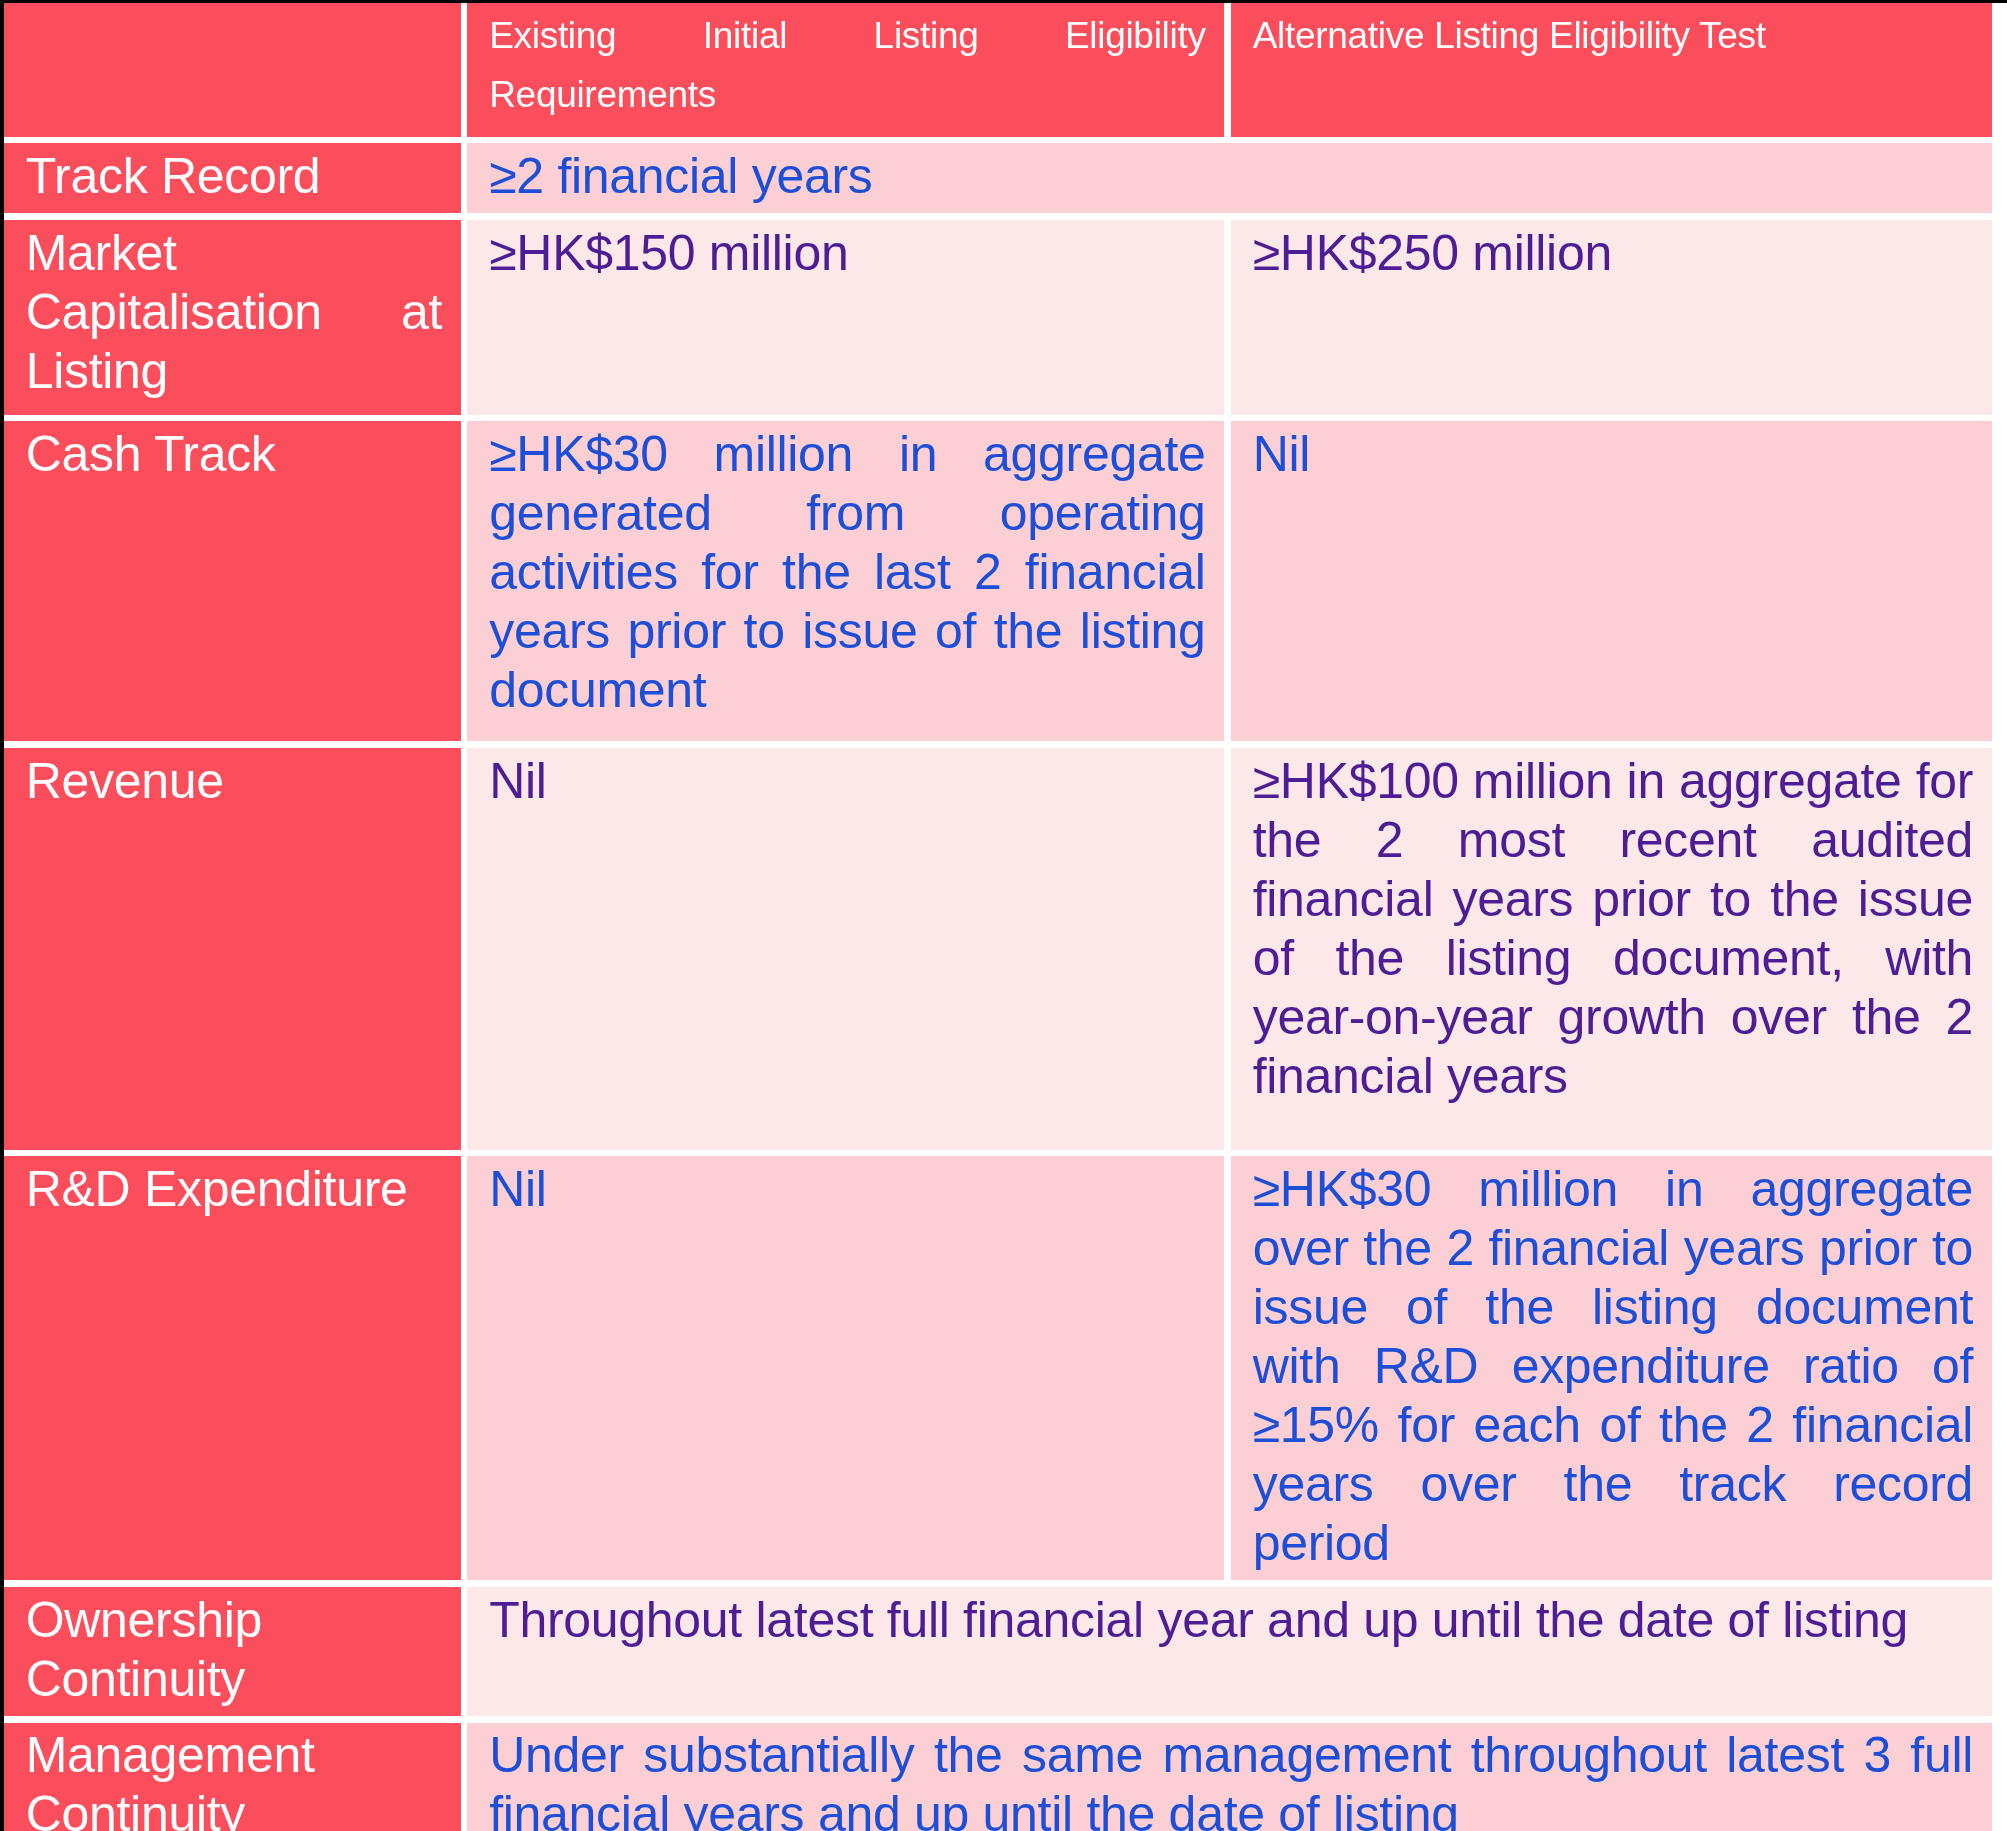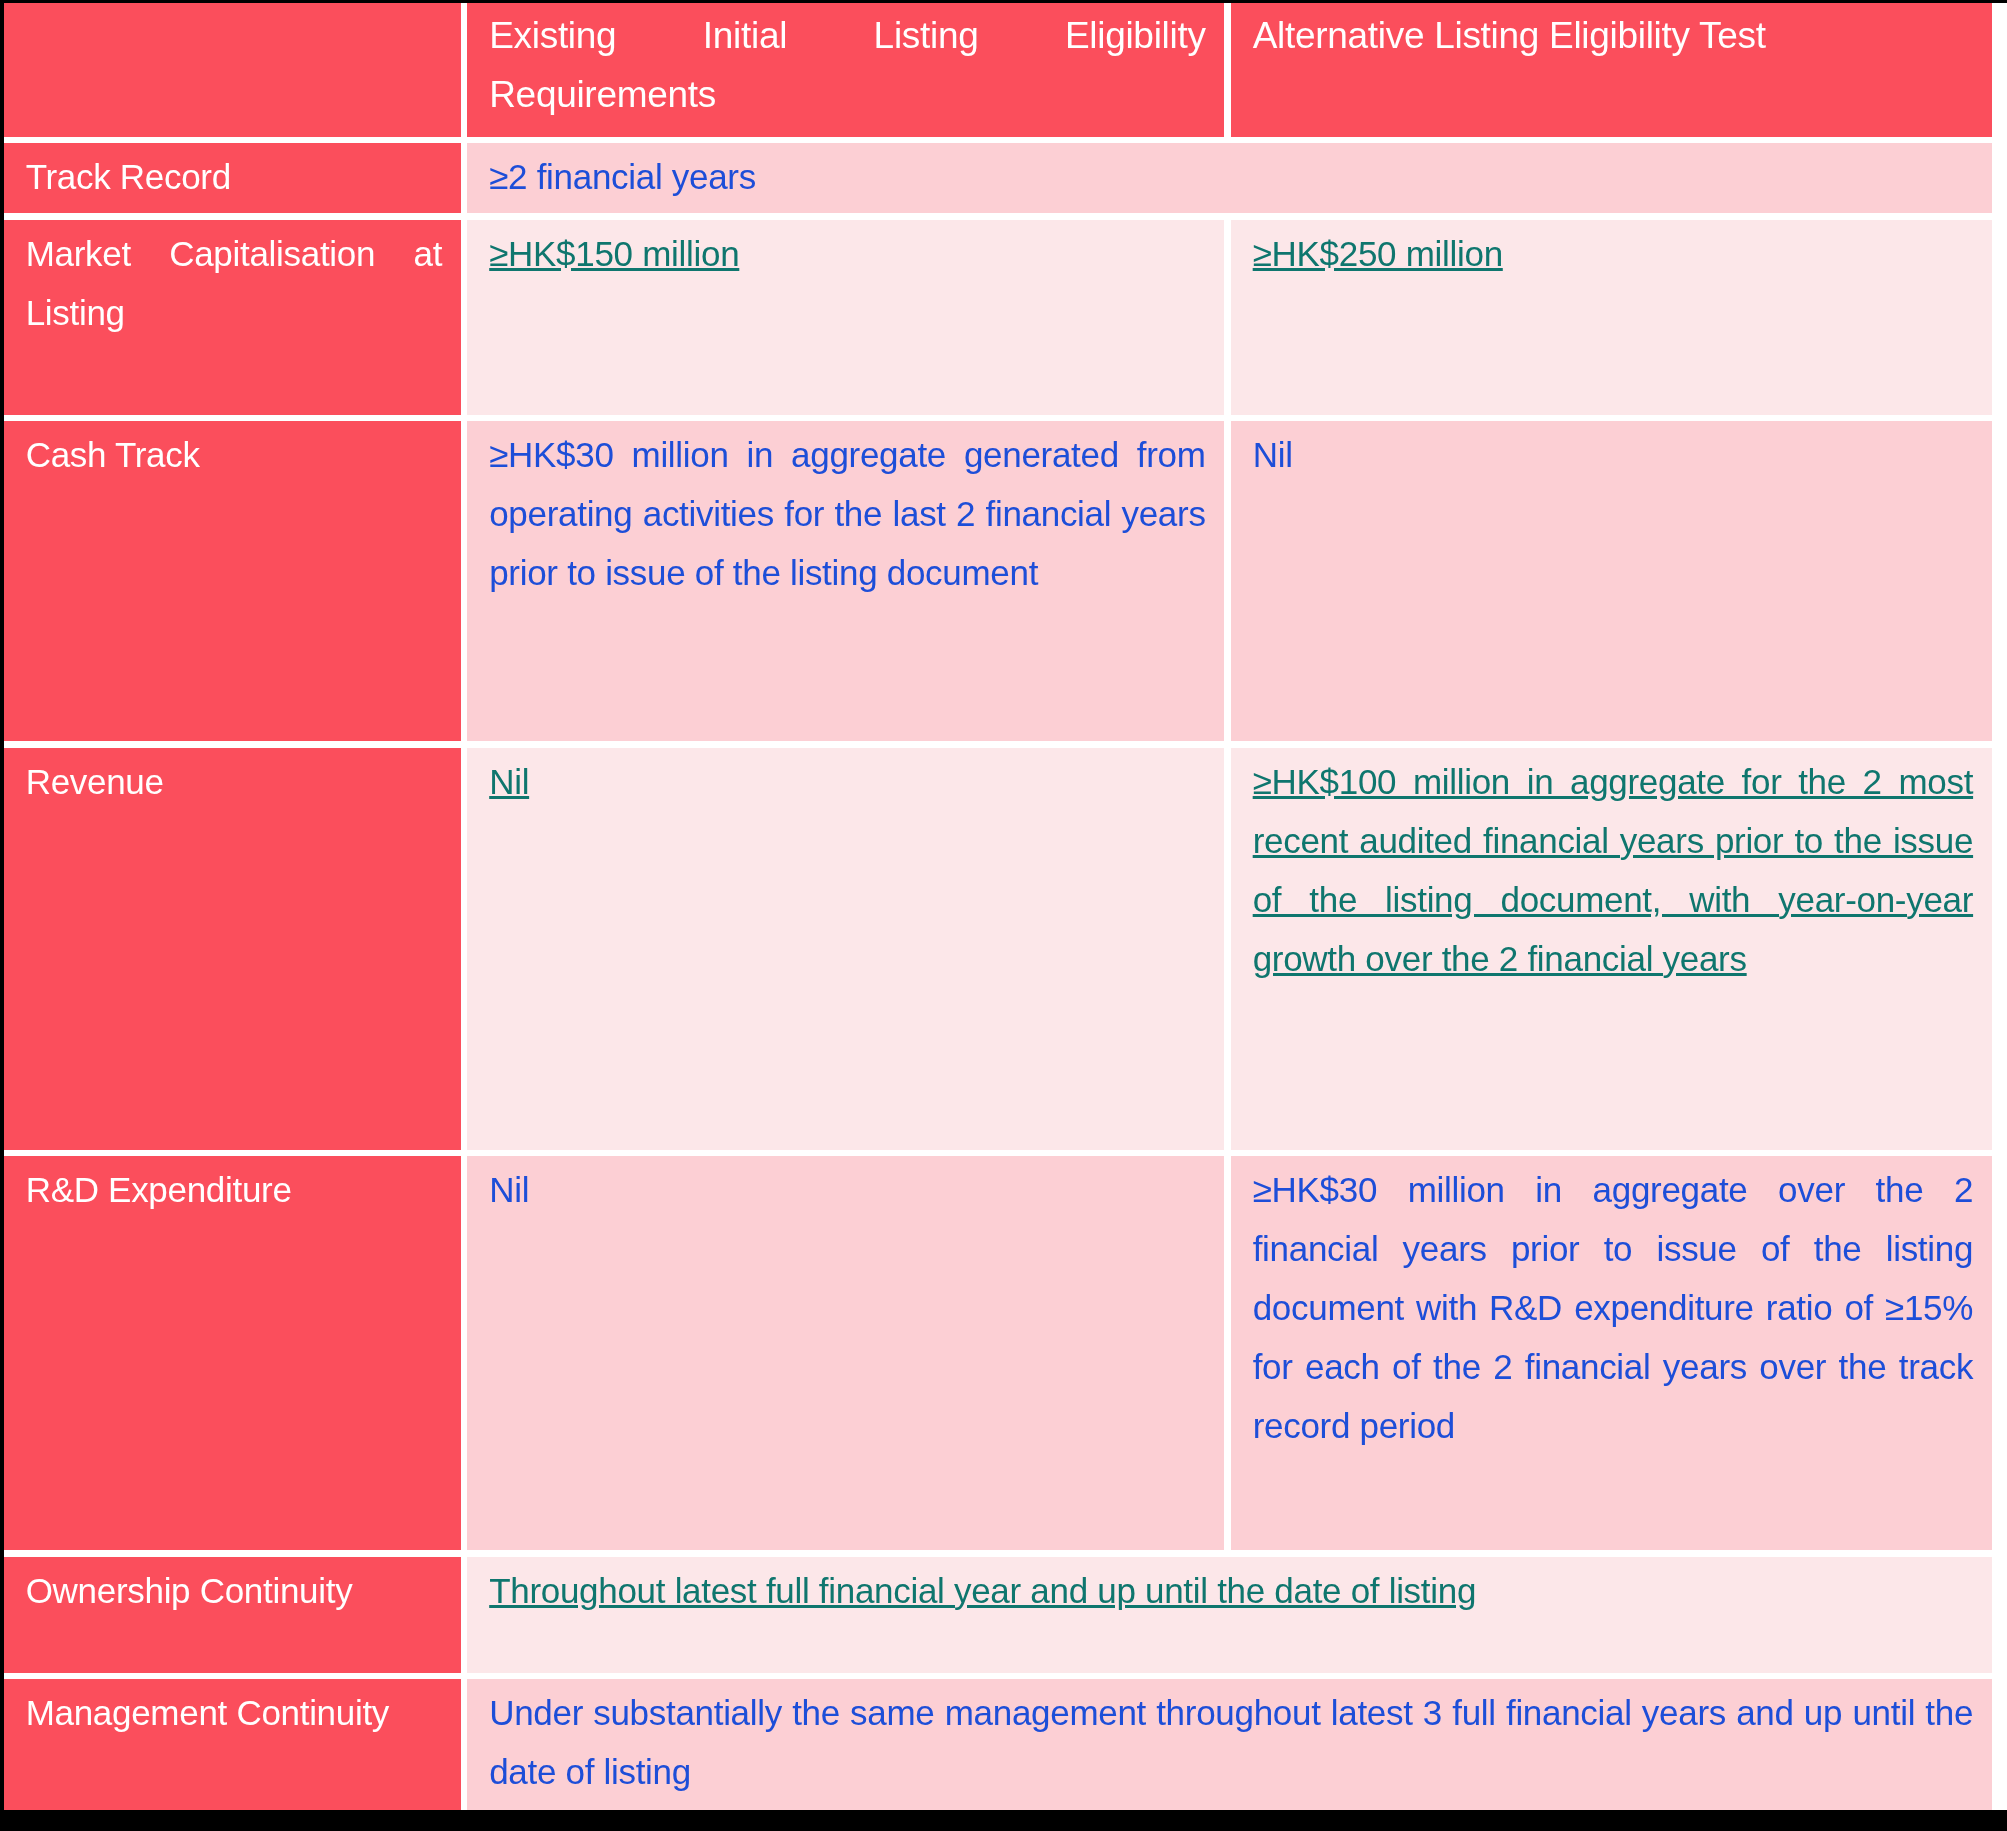--- a/index.html
+++ b/index.html
@@ -25,40 +25,39 @@
       minmax(195px, auto)
       minmax(320px, auto)
       minmax(402px, auto)
       minmax(394px, auto)
       minmax(116px, auto)
       minmax(131px, auto);
     gap: 6.5px;
     padding-right: 22px;
   }
   .cell {
-    font-size: 35px;
+    font-size: 50px;
     line-height: 59px;
     letter-spacing: -0.3px;
     text-align: justify;
     padding: 3.7px 18.6px 7.4px 22px;
     overflow: hidden;
   }
   .red {
     background: #FB4E5C;
     color: #FFFFFF;
   }
   .hd { font-size: 37px; }
   .vd {
     background: #FCCFD4;
     color: #1d4ed8;
   }
   .vl {
     background: #FCE7E9;
-    color: #0f766e;
-    text-decoration: underline;
+    color: #4c1d95;
   }
   .span2 { grid-column: 2 / 4; }
 </style>
 </head>
 <body>
 
 <div class="table-frame">
 
   <div class="cell red hd"></div>
   <div class="cell red hd">Existing Initial Listing Eligibility Requirements</div>

